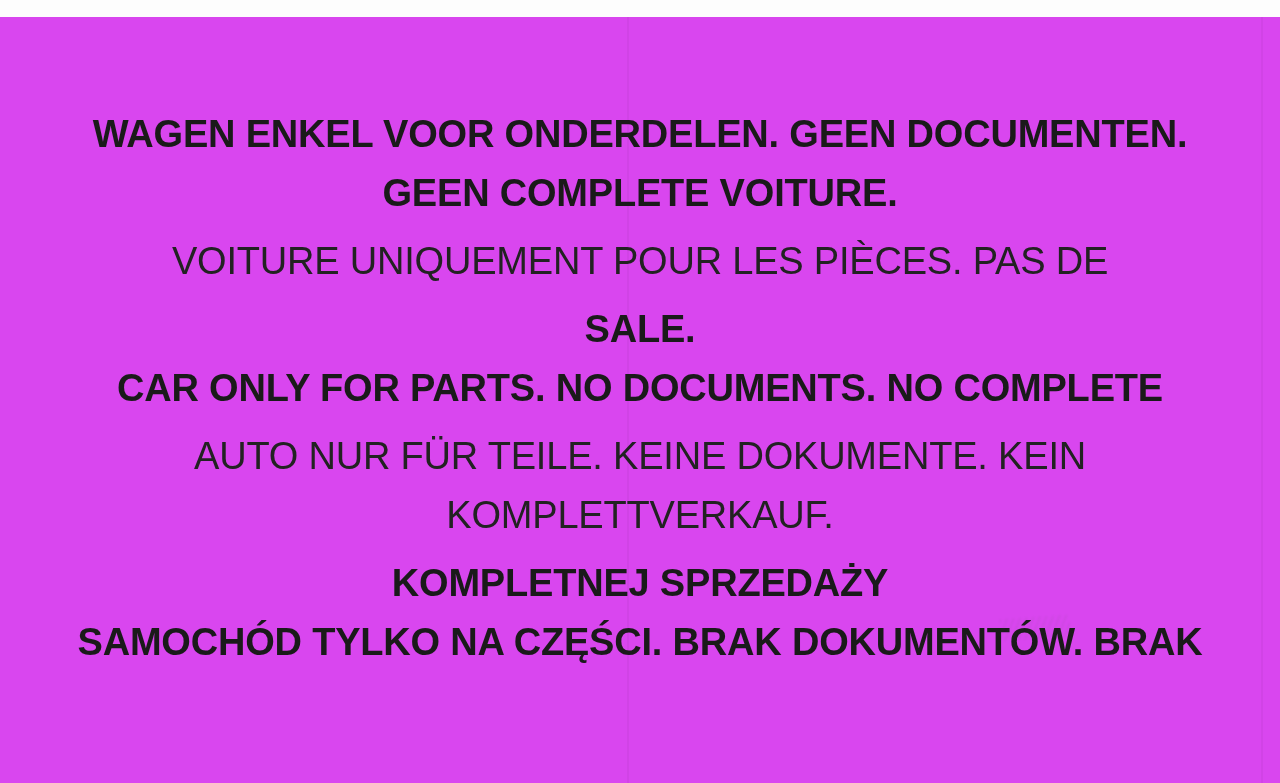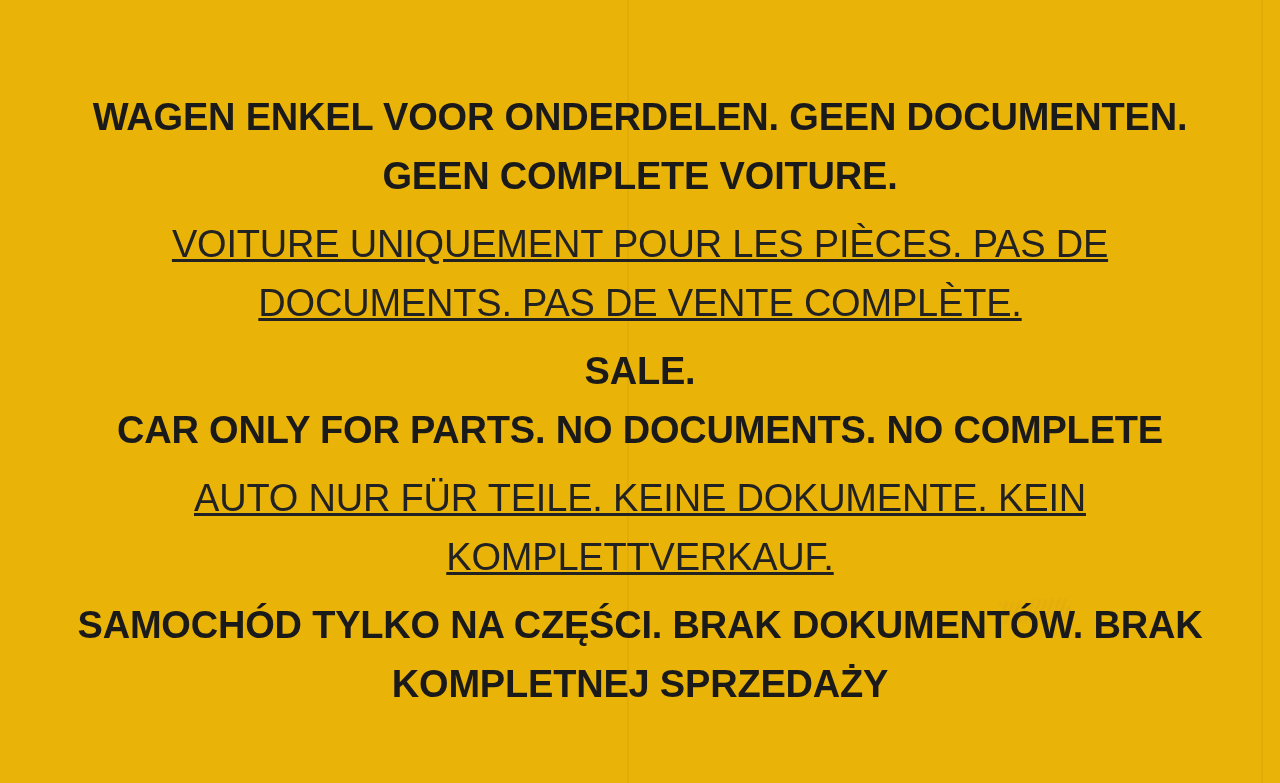--- a/index.html
+++ b/index.html
@@ -10,21 +10,22 @@
     width: 1280px;
     height: 783px;
     background: #fdfdfd;
     overflow: hidden;
     position: relative;
     font-family: "Liberation Sans", sans-serif;
   }
   .page {
     position: absolute;
     inset: 0;
-    background: #eab308;
+    background: #d946ef;
+    margin-top: 17px;
   }
   
   .seam {
     position: absolute;
     top: 0;
     bottom: 0;
     width: 2px;
     background: rgba(0,0,0,0.035);
   }
   .seam-1 { left: 627px; }
@@ -45,21 +46,20 @@
     line-height: 59px;
     letter-spacing: -0.2px;
   }
   .para.bold .line {
     font-weight: 700;
     color: #1a1a1a;
   }
   .para.regular .line {
     font-weight: 400;
     color: #222222;
-    text-decoration: underline;
   }
   .line {
     display: block;
     white-space: nowrap;
   }
   
   .smudge {
     position: absolute;
     left: 1000px;
     top: 600px;
@@ -88,35 +88,34 @@
 
   <div class="notice">
 
     <div class="para bold">
       <span class="line">WAGEN ENKEL VOOR ONDERDELEN. GEEN DOCUMENTEN.</span>
       <span class="line">GEEN COMPLETE VOITURE.</span>
     </div>
 
     <div class="para regular">
       <span class="line">VOITURE UNIQUEMENT POUR LES PIÈCES. PAS DE</span>
-      <span class="line">DOCUMENTS. PAS DE VENTE COMPLÈTE.</span>
     </div>
 
     <div class="para bold">
       <span class="line">SALE.</span>
       <span class="line">CAR ONLY FOR PARTS. NO DOCUMENTS. NO COMPLETE</span>
     </div>
 
     <div class="para regular">
       <span class="line">AUTO NUR FÜR TEILE. KEINE DOKUMENTE. KEIN</span>
       <span class="line">KOMPLETTVERKAUF.</span>
     </div>
 
     <div class="para bold">
+      <span class="line">KOMPLETNEJ SPRZEDAŻY</span>
       <span class="line">SAMOCHÓD TYLKO NA CZĘŚCI. BRAK DOKUMENTÓW. BRAK</span>
-      <span class="line">KOMPLETNEJ SPRZEDAŻY</span>
     </div>
 
   </div>
 
   <div class="smudge"></div>
 
 </div>
 
 </body></html>

